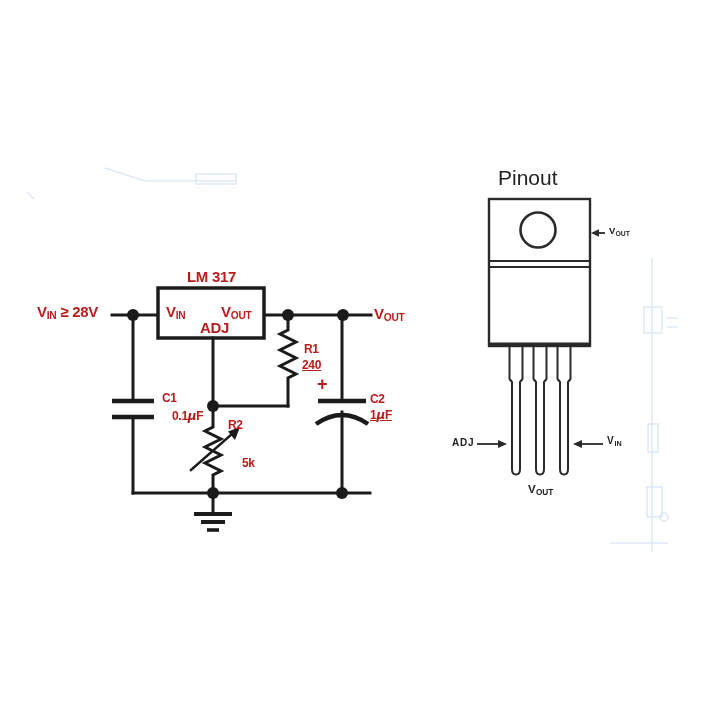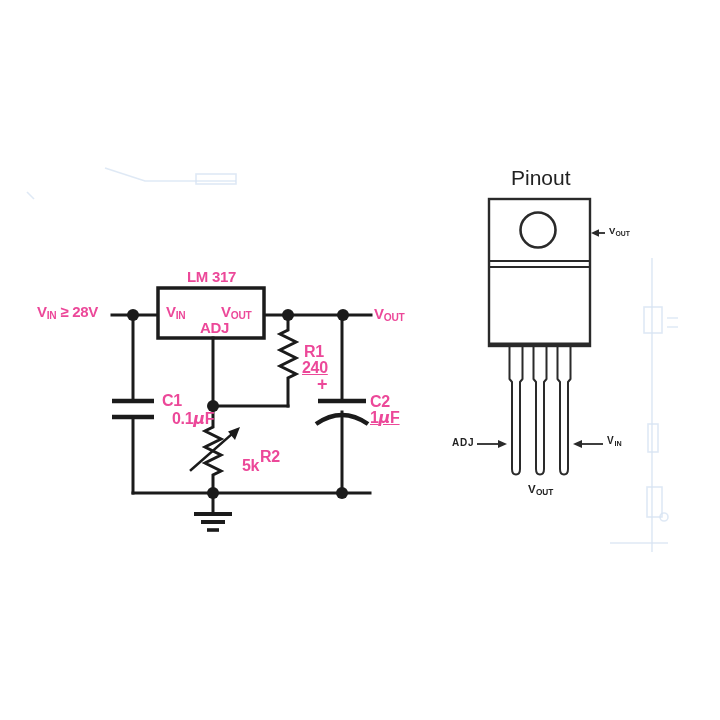--- a/index.html
+++ b/index.html
@@ -18,26 +18,26 @@
   
   .pkg{stroke:#2a2a2a;stroke-width:2.4;fill:#ffffff;}
   .pkgline{stroke:#2a2a2a;stroke-width:1.8;fill:none;}
   .pkgband{stroke:#2a2a2a;stroke-width:3.2;fill:none;}
   .leg{stroke:#2a2a2a;stroke-width:2;fill:#ffffff;stroke-linejoin:round;}
   .parrow{stroke:#2a2a2a;stroke-width:1.8;fill:none;}
   .phead{fill:#2a2a2a;stroke:none;}
   .ghost{stroke:#d7e4f2;stroke-width:1.6;fill:none;opacity:.8;}
   
   .lbl{
-    position:absolute;color:#ec4899;font-weight:700;font-size:15px;
+    position:absolute;color:#b91c1c;font-weight:700;font-size:15px;
     line-height:1.08;letter-spacing:-0.3px;white-space:nowrap;
   }
   .lbl sub{font-size:0.68em;vertical-align:-0.24em;letter-spacing:-0.2px;}
   .lbl .mu{font-style:italic;font-family:"DejaVu Sans",sans-serif;font-weight:700;}
-  .sm{font-size:16px;}
+  .sm{font-size:12px;}
   .plus{font-size:18px;letter-spacing:0;}
   .pinout-title{font-size:21px;font-weight:400;letter-spacing:0;color:#222;}
   .pinlbl{font-size:10px;font-weight:700;letter-spacing:.8px;color:#222;}
   .pinlbl sub{font-size:0.72em;letter-spacing:0;}
   .tab-lbl{font-size:9.5px;letter-spacing:.2px;}
   .vout-bottom{font-size:11.5px;letter-spacing:.2px;}
 </style>
 </head>
 <body>
 
@@ -139,24 +139,24 @@
   <div class="lbl sm" style="left:304px;top:343px;">R1</div>
   <div class="lbl sm" style="left:302px;top:359px;text-decoration:underline;">240</div>
 
   <div class="lbl sm" style="left:162px;top:392px;">C1</div>
   <div class="lbl sm" style="left:160px;top:410px;margin-left:12px;"><span>0.1</span><span class="mu">μ</span><span>F</span></div>
 
   <div class="lbl plus" style="left:317px;top:375px;">+</div>
   <div class="lbl sm" style="left:370px;top:393px;">C2</div>
   <div class="lbl sm" style="left:370px;top:409px;text-decoration:underline;"><span>1</span><span class="mu">μ</span><span>F</span></div>
 
-  <div class="lbl sm" style="left:228px;top:448px;margin-left:32px;">R2</div>
+  <div class="lbl sm" style="left:228px;top:419px;">R2</div>
   <div class="lbl sm" style="left:242px;top:457px;">5k</div>
 
-  <div class="lbl pinout-title" style="left:511px;top:167px;">Pinout</div>
+  <div class="lbl pinout-title" style="left:498px;top:167px;">Pinout</div>
 
   <div class="lbl pinlbl tab-lbl" style="left:609px;top:226px;"><span>V</span><sub>OUT</sub></div>
 
   <div class="lbl pinlbl" style="left:452px;top:438px;">ADJ</div>
 
   <div class="lbl pinlbl" style="left:607px;top:436px;"><span>V</span><sub>IN</sub></div>
 
   <div class="lbl pinlbl vout-bottom" style="left:528px;top:483px;"><span>V</span><sub>OUT</sub></div>
 
 </div>

